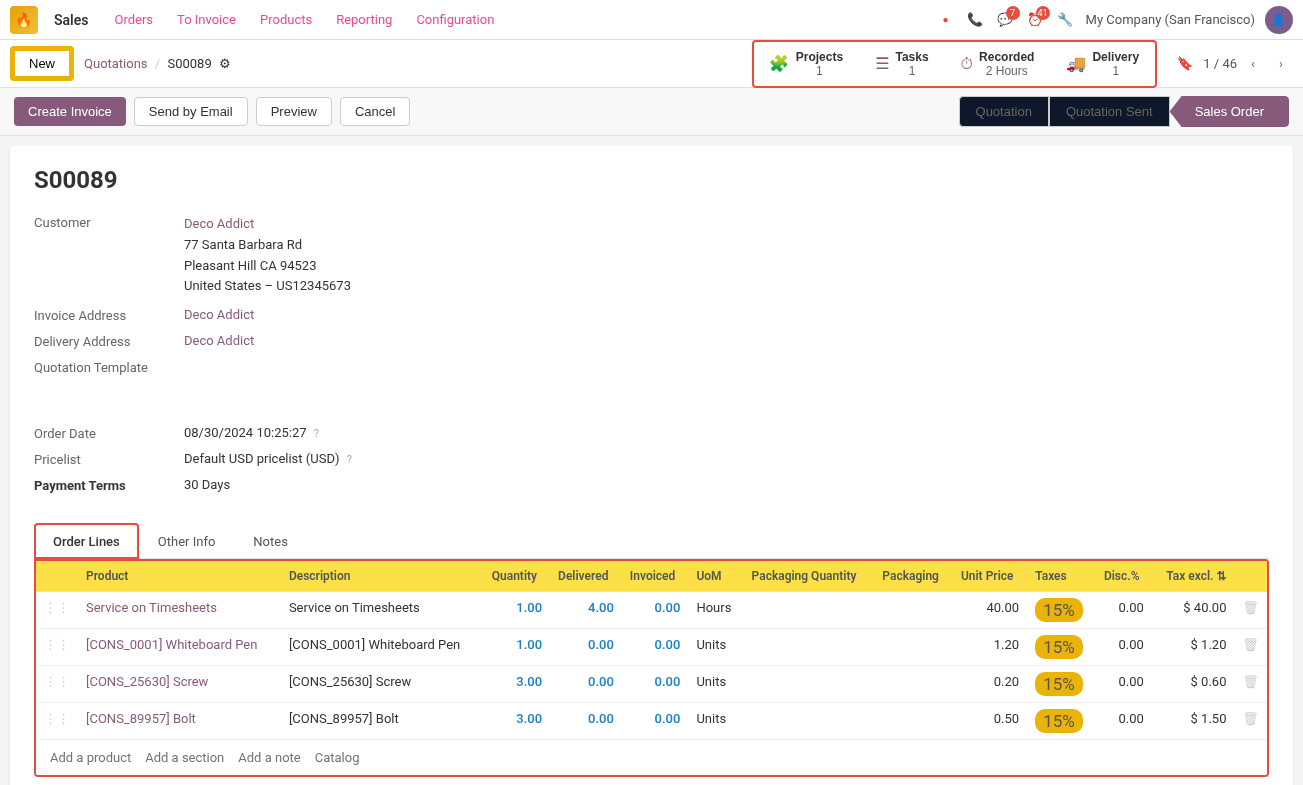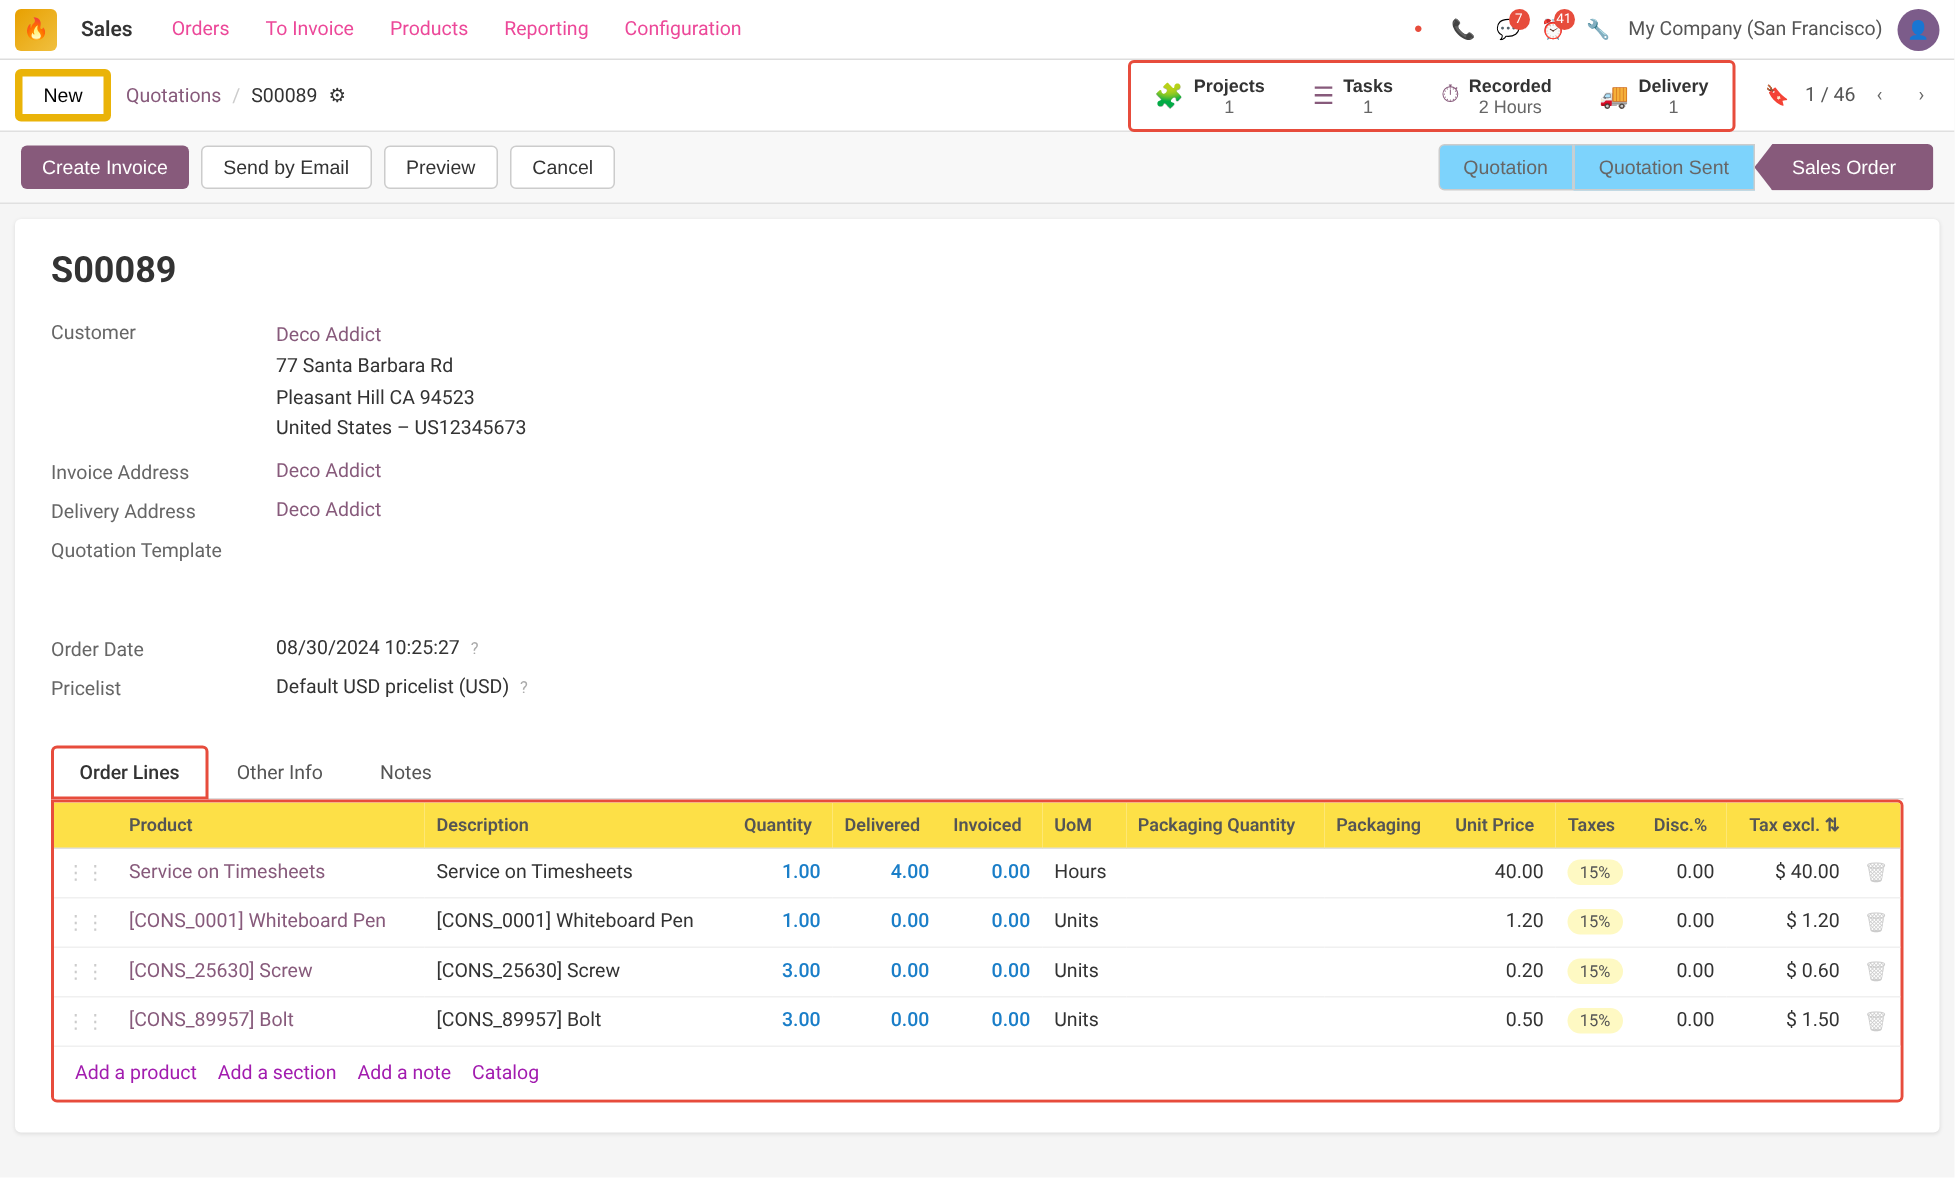--- a/index.html
+++ b/index.html
@@ -34,21 +34,21 @@
     
     .pager { display: flex; align-items: center; gap: 4px; font-size: 13px; color: #555; }
     .pager-btn { width: 24px; height: 24px; display: flex; align-items: center; justify-content: center; cursor: pointer; color: #666; border-radius: 3px; }
     .bookmark-icon { color: #666; cursor: pointer; }
 
     
     .action-bar { background: #f8f8f8; border-bottom: 1px solid #e0e0e0; display: flex; align-items: center; padding: 8px 14px; gap: 8px; }
     .btn-primary { background: #875a7b; color: #fff; border: none; padding: 7px 14px; border-radius: 4px; cursor: pointer; font-size: 13px; font-weight: 500; }
     .btn-secondary { background: #fff; border: 1px solid #ccc; padding: 6px 14px; border-radius: 4px; cursor: pointer; font-size: 13px; color: #333; }
     .status-buttons { margin-left: auto; display: flex; gap: 0; }
-    .status-btn { padding: 7px 16px; border: 1px solid #ccc; background: #7dd3fc; font-size: 13px; color: #666; cursor: pointer; }
+    .status-btn { padding: 7px 16px; border: 1px solid #ccc; background: #0f172a; font-size: 13px; color: #666; cursor: pointer; }
     .status-btn:first-child { border-radius: 4px 0 0 4px; }
     .status-btn.active { background: #875a7b; color: #fff; border-color: #875a7b; font-weight: 500; clip-path: polygon(0 0, calc(100% - 12px) 0, 100% 50%, calc(100% - 12px) 100%, 0 100%); padding-right: 24px; }
     .status-btn:last-child { border-radius: 0 4px 4px 0; clip-path: polygon(12px 0, 100% 0, 100% 100%, 12px 100%, 0 50%); padding-left: 24px; }
 
     
     .main-content { background: #fff; margin: 10px; border-radius: 4px; padding: 20px 24px; box-shadow: 0 1px 3px rgba(0,0,0,0.1); }
     .order-number { font-size: 24px; font-weight: 700; color: #333; margin-bottom: 20px; }
 
     
     .form-section { display: flex; gap: 40px; margin-bottom: 20px; flex-direction: column; }
@@ -69,26 +69,26 @@
     .order-table-wrapper { border: 2px solid #e74c3c; border-radius: 0 4px 4px 4px; overflow: hidden; }
     .order-table { width: 100%; border-collapse: collapse; }
     .order-table th { background: #fde047; padding: 8px 8px; font-size: 12px; font-weight: 600; color: #555; text-align: left; border-bottom: 1px solid #e0e0e0; }
     .order-table th:last-child { text-align: right; }
     .order-table td { padding: 8px 8px; font-size: 13px; border-bottom: 1px solid #f0f0f0; vertical-align: top; }
     .order-table tr:last-child td { border-bottom: none; }
     .order-table td a { color: #875a7b; text-decoration: none; }
     .order-table td.num { text-align: right; }
     .order-table td.blue { color: #1a7ec8; font-weight: 500; text-align: right; }
     .drag-handle { color: #ccc; cursor: grab; width: 12px; }
-    .tax-badge { background: #fef9c3; border-radius: 10px; padding: 2px 8px; font-size: 11px; color: #555; }
+    .tax-badge { background: #eab308; border-radius: 10px; padding: 2px 8px; font-size: 17px; color: #555; }
     .delete-icon { color: #ccc; cursor: pointer; }
 
     
     .add-row { padding: 10px 14px; display: flex; gap: 14px; background: #fff; border-top: 1px solid #f0f0f0; }
-    .add-link { color: #a21caf; font-size: 13px; cursor: pointer; text-decoration: none; }
+    .add-link { color: #737373; font-size: 13px; cursor: pointer; text-decoration: none; }
 
     .tabs-section { margin-top: 10px; }
   </style>
 </head>
 <body>
 
 <div class="top-nav">
   <div class="logo">🔥</div>
   <span class="app-name">Sales</span>
   <nav class="nav-items">
@@ -221,20 +221,24 @@
           <span style="font-size:11px; color:#aaa; margin-left:4px;">?</span>
         </div>
       </div>
       <div class="form-row">
         <span class="form-label">Pricelist</span>
         <div class="form-value">
           <span>Default USD pricelist (USD)</span>
           <span style="font-size:11px; color:#aaa; margin-left:4px;">?</span>
         </div>
       </div>
+      <div class="form-row">
+        <span class="form-label bold">Payment Terms</span>
+        <div class="form-value">30 Days</div>
+      </div>
     </div>
   </div>
 
   <div class="tabs-section">
     <div class="tabs">
       <div class="tab active">Order Lines</div>
       <div class="tab">Other Info</div>
       <div class="tab">Notes</div>
     </div>
 

